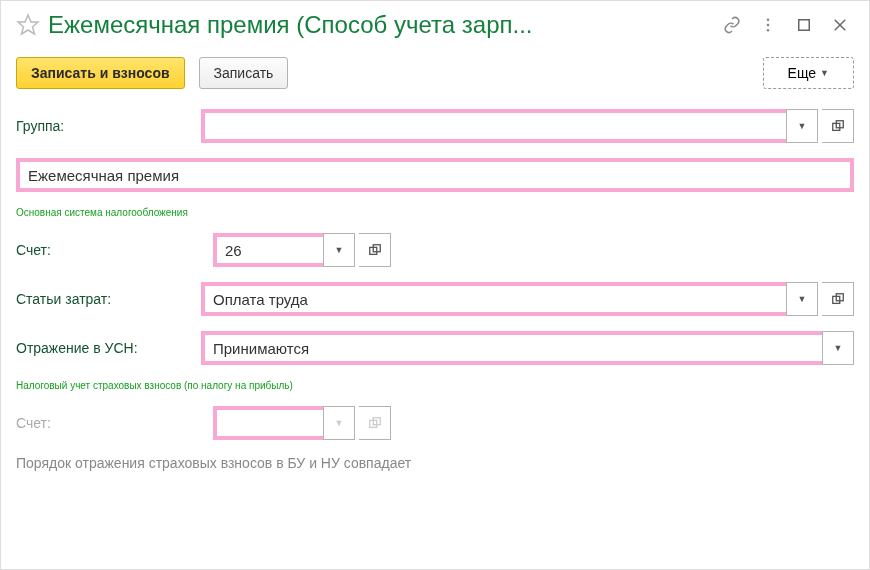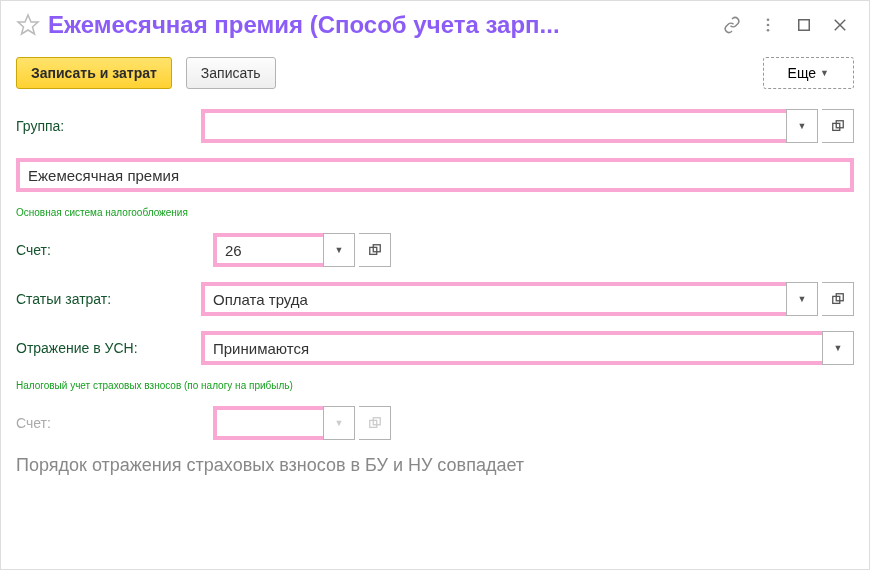--- a/index.html
+++ b/index.html
@@ -18,22 +18,22 @@
   
   .header {
     display: flex;
     align-items: center;
     gap: 8px;
     margin-bottom: 18px;
   }
   .star-icon svg { width: 24px; height: 24px; display: block; }
   .title {
     font-size: 24px;
-    font-weight: 700;
-    color: #8b5cf6;
+    font-weight: 400;
+    color: #15803d;
     flex: 1;
     white-space: nowrap;
     overflow: hidden;
     text-overflow: ellipsis;
   }
   .hdr-btn {
     width: 28px; height: 28px;
     display: flex; align-items: center; justify-content: center;
     color: #666;
     cursor: pointer;
@@ -83,21 +83,21 @@
     width: 185px;
     flex: 0 0 185px;
     color: #14532d;
   }
   .label.disabled { color: #aaa; }
   .section-label {
     color: #16a020;
     font-size: 10px;
     margin: 4px 0 15px 0;
   }
-  .info-label { color: #888; font-size: 18px; }
+  .info-label { color: #888; font-size: 14px; }
 
   .field-group {
     display: flex;
     align-items: stretch;
     flex: 1;
   }
   .field-group.short { flex: 0 0 auto; padding-left: 12px; }
 
   .input {
     border: 4px solid #f9a8d4;
@@ -158,21 +158,21 @@
   </div>
   <div class="hdr-btn">
     <svg viewBox="0 0 24 24" fill="none" stroke="#666" stroke-width="2">
         <line x1="5" y1="5" x2="19" y2="19"></line>
         <line x1="19" y1="5" x2="5" y2="19"></line>
       </svg>
   </div>
 </div>
 
 <div class="toolbar">
-  <button class="btn btn-primary">Записать и затрат</button>
+  <button class="btn btn-primary">Записать и взносов</button>
   <button class="btn">Записать</button>
   <div class="spacer"></div>
   <button class="btn-more">
     <span>Еще</span>
     <span class="caret">▼</span>
   </button>
 </div>
 
 <div class="form-row">
   <div class="label">Группа:</div>

